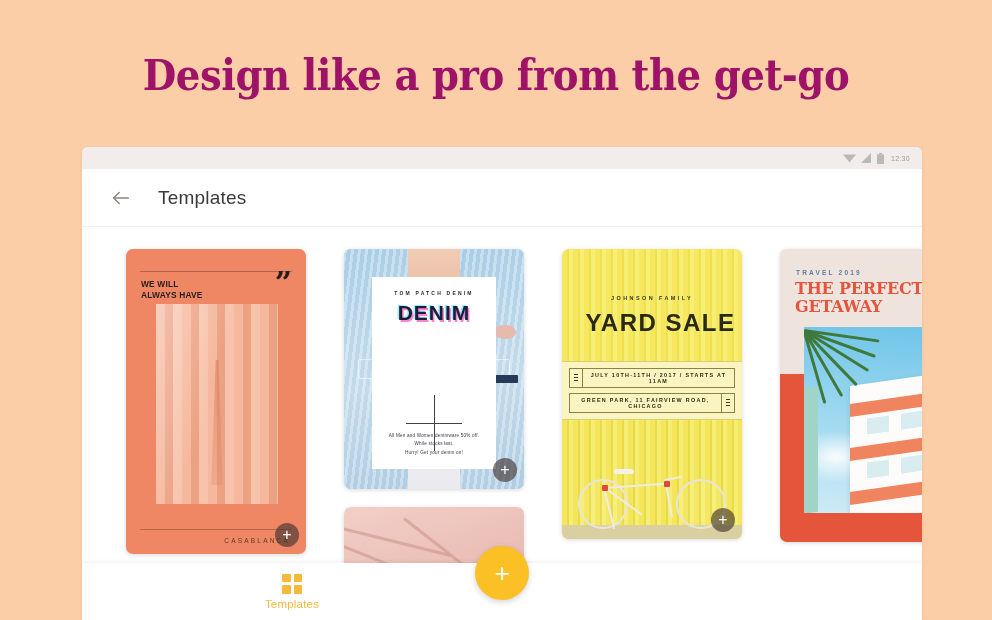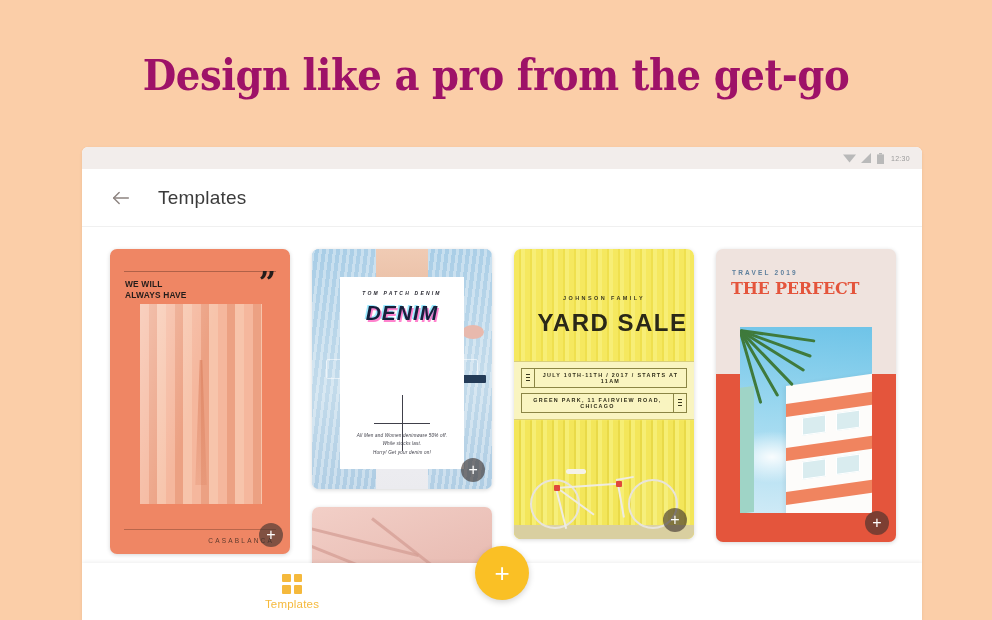--- a/index.html
+++ b/index.html
@@ -58,21 +58,21 @@
 
   
   .content {
     position: relative;
     height: calc(473px - 22px - 58px);
     background: #fff;
     padding: 22px 28px 0 28px;
     overflow: hidden;
   }
   .grid { display: flex; gap: 22px; align-items: flex-start; }
-  .col { width: 180px; display: flex; flex-direction: column; gap: 18px; }
+  .col { width: 180px; display: flex; flex-direction: column; gap: 18px; margin-left: 16px; }
 
   .card {
     position: relative;
     width: 180px;
     border-radius: 7px;
     overflow: hidden;
     box-shadow: 0 1px 4px rgba(0,0,0,.16);
   }
   .add-btn {
     position: absolute; right: 7px; bottom: 7px;
@@ -123,21 +123,20 @@
   .paris-foot-rule { position:absolute; left:14px; right:14px; bottom:24px; height:1px; background: rgba(60,30,20,.3); }
   .paris-foot {
     position: absolute; right: 16px; bottom: 10px;
     font-size: 6.5px; letter-spacing: 2.2px; color: #5c3a2d;
   }
 
   
   .c-denim { height: 240px;
     background:
       linear-gradient(170deg,#9fc9e6 0%, #b9d6ea 18%, #cfe0ee 40%, #c4d9ea 100%);
-    font-style: italic;
   }
   .denim-skin{
     position:absolute; left:58px; top:0; width:64px; height:52px;
     background: linear-gradient(180deg,#f0cbb4,#e9bda3); border-radius: 0 0 40% 40%;
   }
   .denim-tee{
     position:absolute; left:44px; top:34px; width:92px; height:206px;
     background: linear-gradient(180deg,#f6f6f8,#ebebef);
   }
   .denim-jacketL, .denim-jacketR{
@@ -443,20 +442,21 @@
           <div class="add-btn">+</div>
         </div>
       </div>
 
       <div class="col">
         <div class="card c-getaway">
           <div class="get-base"></div>
           <div class="get-kicker">TRAVEL 2019</div>
           <div class="get-title">
             <div>THE PERFECT</div>
+            <div>GETAWAY</div>
           </div>
           <div class="get-photo">
             <div class="get-cloud"></div>
             <div class="get-bldg">
               <div class="band" style="top:18px;"></div>
               <div class="band" style="top:62px;"></div>
               <div class="band" style="top:106px;"></div>
               <div class="win" style="left:16px; top:34px; width:24px; height:18px;"></div>
               <div class="win" style="left:50px; top:34px; width:24px; height:18px;"></div>
               <div class="win" style="left:16px; top:78px; width:24px; height:18px;"></div>

